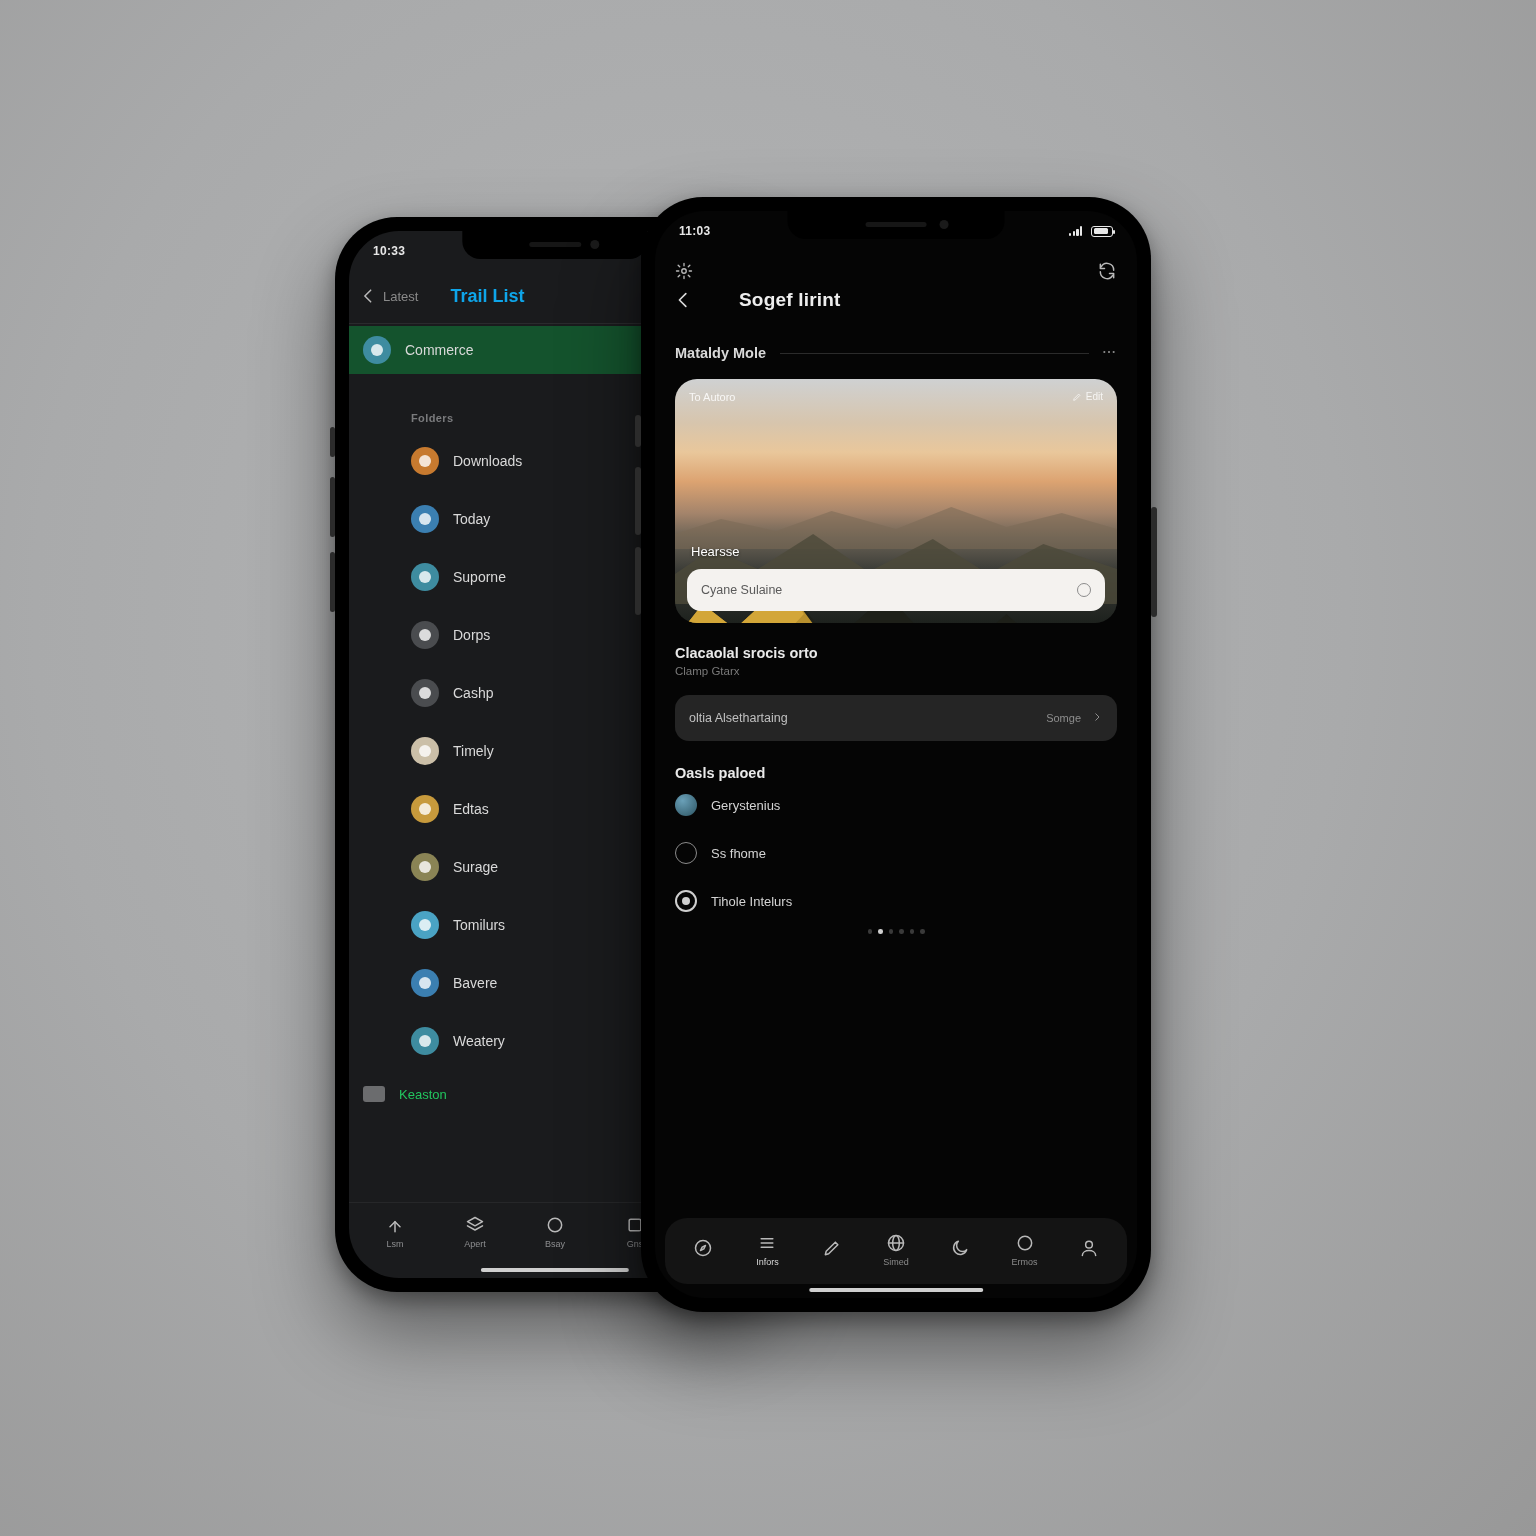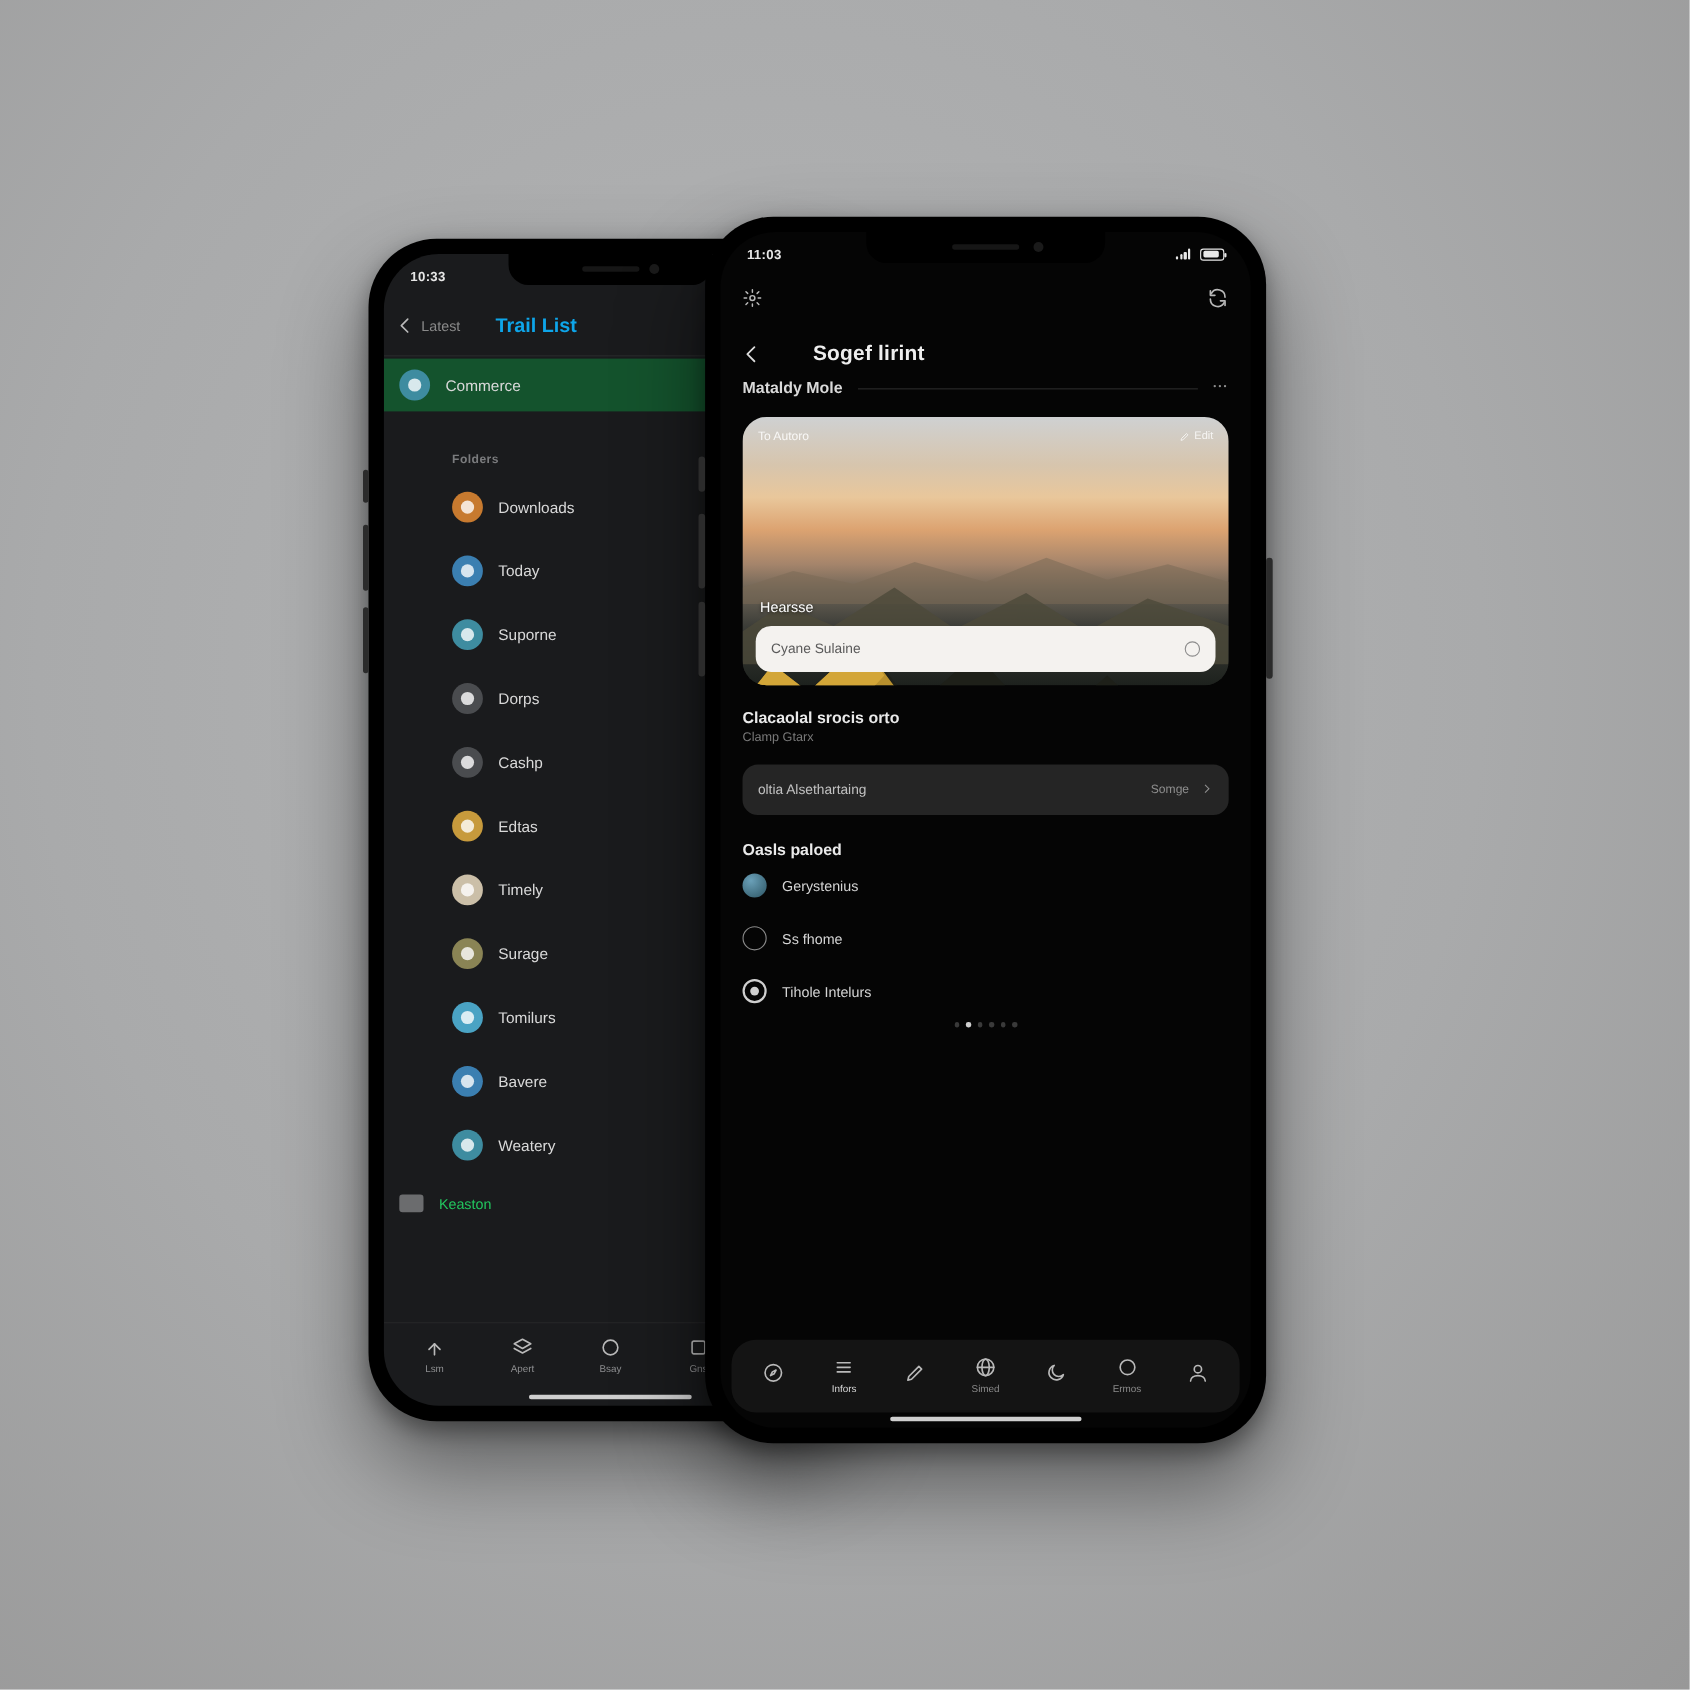--- a/index.html
+++ b/index.html
@@ -61,21 +61,21 @@
 
   
   .l-tabs { position:absolute; bottom:12px; left:0; right:0; height:64px; display:flex; justify-content:space-around; align-items:center; padding:4px 6px 10px; border-top:1px solid #262729;}
   .tab { display:flex; flex-direction:column; align-items:center; gap:4px; color:#8d8e90; font-size:9px; width:17%;}
   .tab .ico{width:20px;height:20px;}
 
   
   .r-top { position:absolute; top:40px; left:0; right:0; height:40px; display:flex; align-items:center; padding:0 20px; color:#c9c9c9;}
   .r-top .gear{width:18px;height:18px;}
   .r-top .sync{width:20px;height:20px;margin-left:auto;}
-  .r-head { position:absolute; top:78px; left:0; right:0; height:44px; display:flex; align-items:flex-end; padding:0 18px; color:#eee;}
+  .r-head { position:absolute; top:78px; left:0; right:0; height:44px; display:flex; align-items:flex-start; padding:0 18px; color:#eee;}
   .r-head .ico{width:22px;height:22px;color:#d9d9d9;}
   .r-title { font-size:19px; font-weight:600; margin-left:44px; letter-spacing:.2px;}
 
   .r-scroll { position:absolute; top:122px; left:0; right:0; bottom:82px; overflow:hidden; padding:0 20px;}
   .sect-row { display:flex; align-items:center; height:40px; color:#d9d9d9; font-size:14.5px; font-weight:600;}
   .sect-row .line{flex:1;height:1px;background:#2b2b2b;margin-left:14px;}
   .sect-row .more{width:16px;color:#8f8f8f;margin-left:12px;}
   .sect-row .more svg{width:16px;height:16px;}
 
   .hero { position:relative; margin-top:6px; border-radius:22px; overflow:hidden; height:244px; background:#111;}
@@ -176,26 +176,26 @@
           </div>
           <div class="l-row">
             <span class="dot c-grey"></span>
             <span>Dorps</span>
           </div>
           <div class="l-row">
             <span class="dot c-grey"></span>
             <span>Cashp</span>
           </div>
           <div class="l-row">
+            <span class="dot c-cream"></span>
+            <span>Timely</span>
+          </div>
+          <div class="l-row">
             <span class="dot c-gold"></span>
             <span>Edtas</span>
-          </div>
-          <div class="l-row">
-            <span class="dot c-cream"></span>
-            <span>Timely</span>
           </div>
           <div class="l-row">
             <span class="dot c-olive"></span>
             <span>Surage</span>
           </div>
           <div class="l-row">
             <span class="dot c-sky"></span>
             <span>Tomilurs</span>
           </div>
           <div class="l-row">

